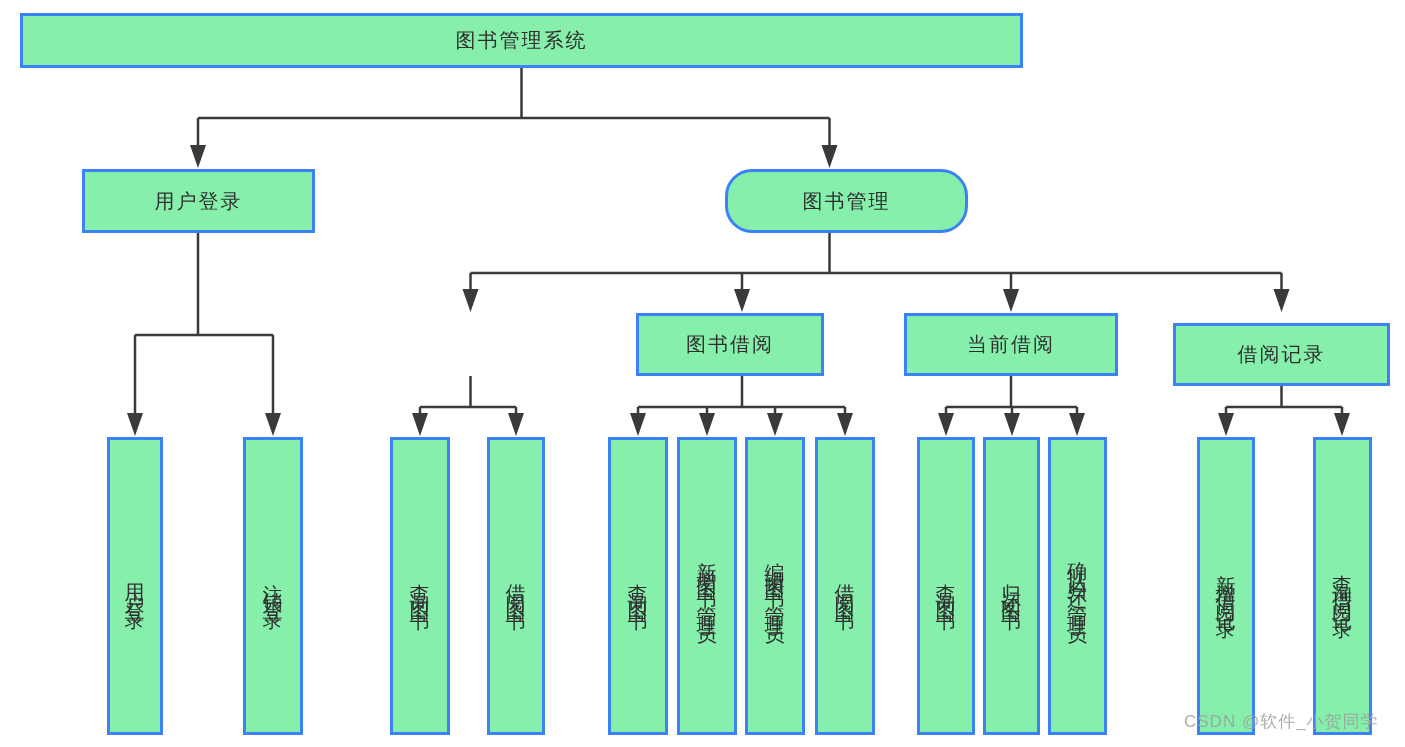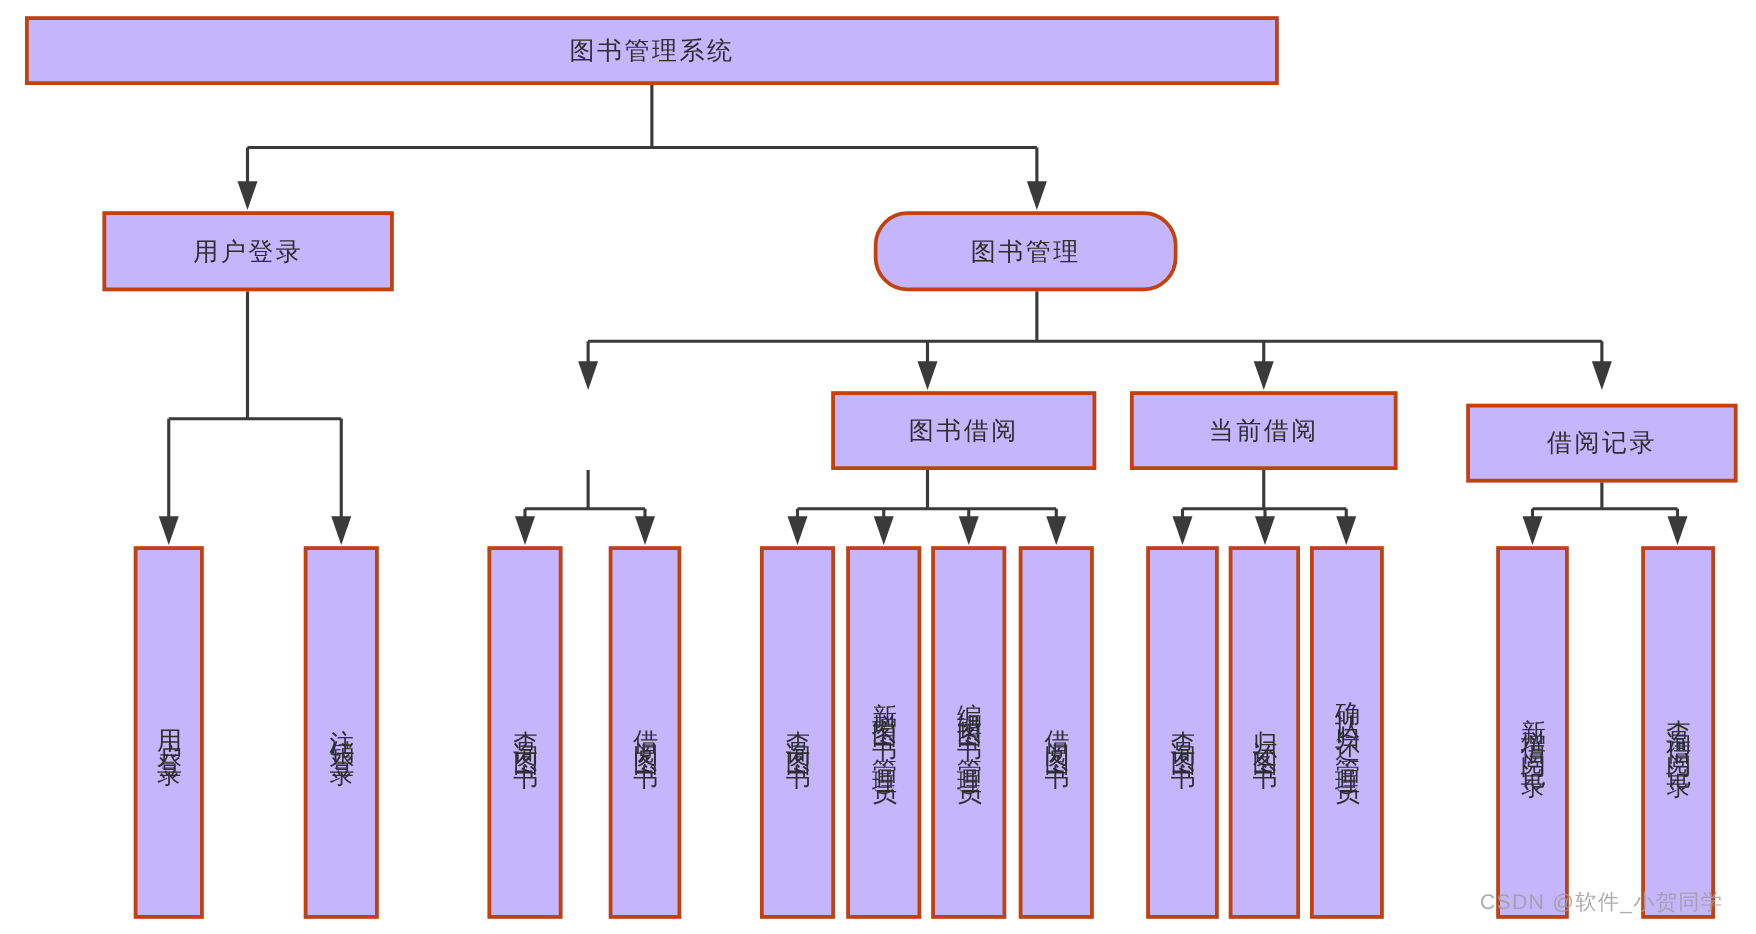--- a/index.html
+++ b/index.html
@@ -7,22 +7,22 @@
     position:relative;
     width:1405px;height:747px;
     background:#ffffff;
     font-family:"Liberation Sans","DejaVu Sans",sans-serif;
     overflow:hidden;
   }
   .connectors{position:absolute;left:0;top:0;z-index:1;}
   .node{
     position:absolute;
     box-sizing:border-box;
-    background:#c4b5fd;
-    border:3px solid #c2410c;
+    background:#86efac;
+    border:3px solid #3b82f6;
     color:#2e2e2e;
     display:flex;align-items:center;justify-content:center;
     z-index:2;
   }
   .hnode{
     font-size:20px;
     letter-spacing:2px;
     white-space:nowrap;
   }
   .vnode{
@@ -80,23 +80,23 @@
     <polygon points="1069,413 1085,413 1077,436" fill="#3a3a3a"></polygon>
 
     <path d="M1281.5 376 V407 M1226 407 H1342 M1226 407 V418 M1342 407 V418" stroke="#3a3a3a" stroke-width="2.5" fill="none"></path>
     <polygon points="1218,413 1234,413 1226,436" fill="#3a3a3a"></polygon>
     <polygon points="1334,413 1350,413 1342,436" fill="#3a3a3a"></polygon>
   </svg>
 
   <div class="node hnode" style="left:20px;top:13px;width:1003px;height:55px;">图书管理系统</div>
 
   <div class="node hnode" style="left:82px;top:169px;width:233px;height:64px;">用户登录</div>
-  <div class="node hnode" style="left:699px;top:169px;width:243px;height:64px;border-radius:27px;">图书管理</div>
+  <div class="node hnode" style="left:725px;top:169px;width:243px;height:64px;border-radius:27px;">图书管理</div>
 
-  <div class="node hnode" style="left:665px;top:313px;width:212px;height:63px;">图书借阅</div>
+  <div class="node hnode" style="left:636px;top:313px;width:188px;height:63px;">图书借阅</div>
   <div class="node hnode" style="left:904px;top:313px;width:214px;height:63px;text-align:center;">当前借阅</div>
   <div class="node hnode" style="left:1173px;top:323px;width:217px;height:63px;">借阅记录</div>
 
   <div class="node vnode" style="left:107px;width:56px;">用户登录</div>
   <div class="node vnode" style="left:243px;width:60px;">注销登录</div>
 
   <div class="node vnode" style="left:390px;width:60px;">查询图书</div>
   <div class="node vnode" style="left:487px;width:58px;">借阅图书</div>
 
   <div class="node vnode" style="left:608px;width:60px;">查询图书</div>

